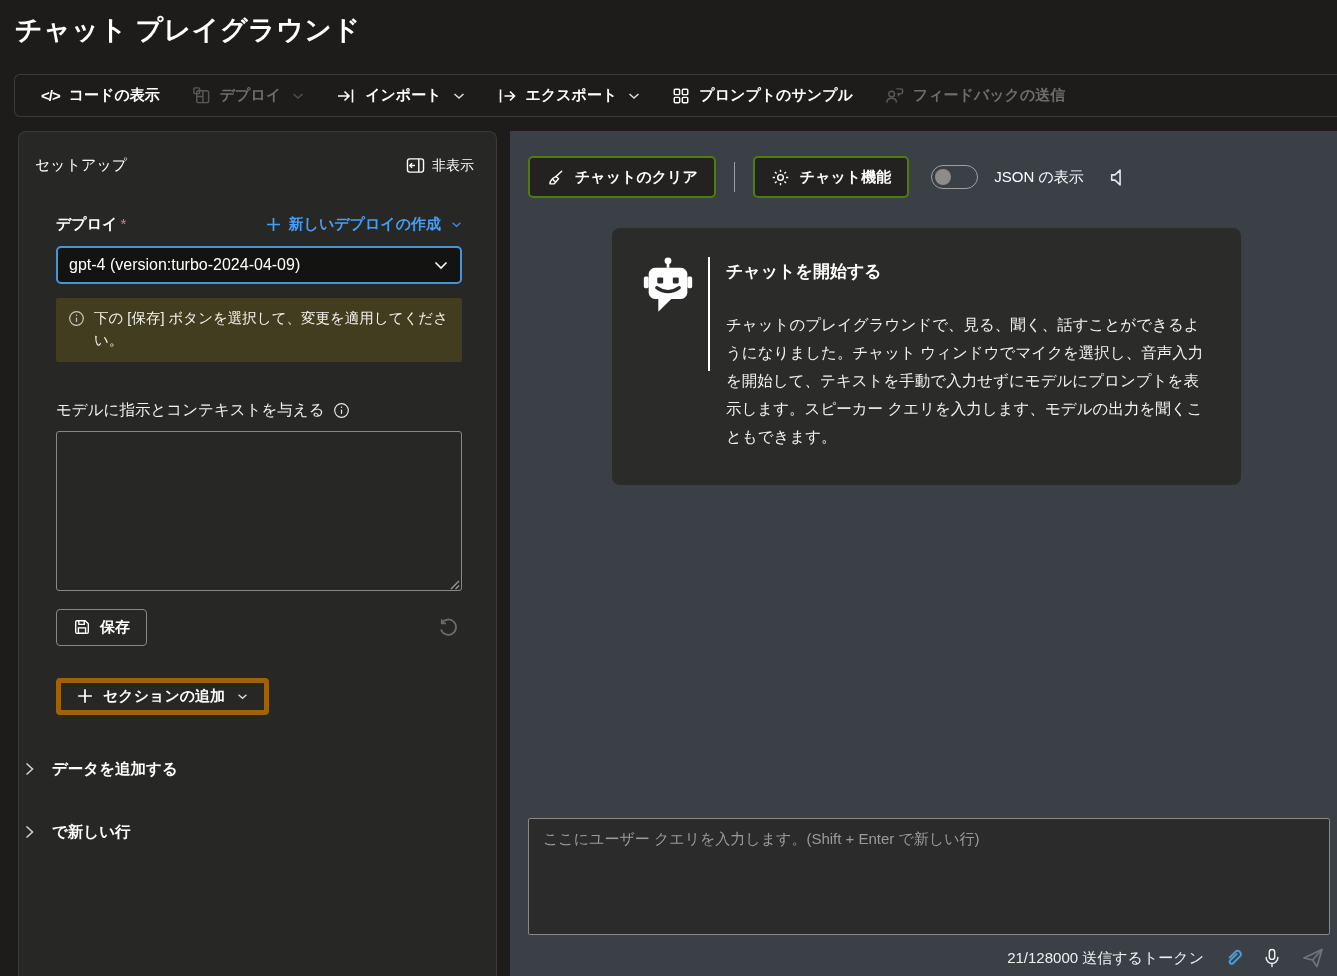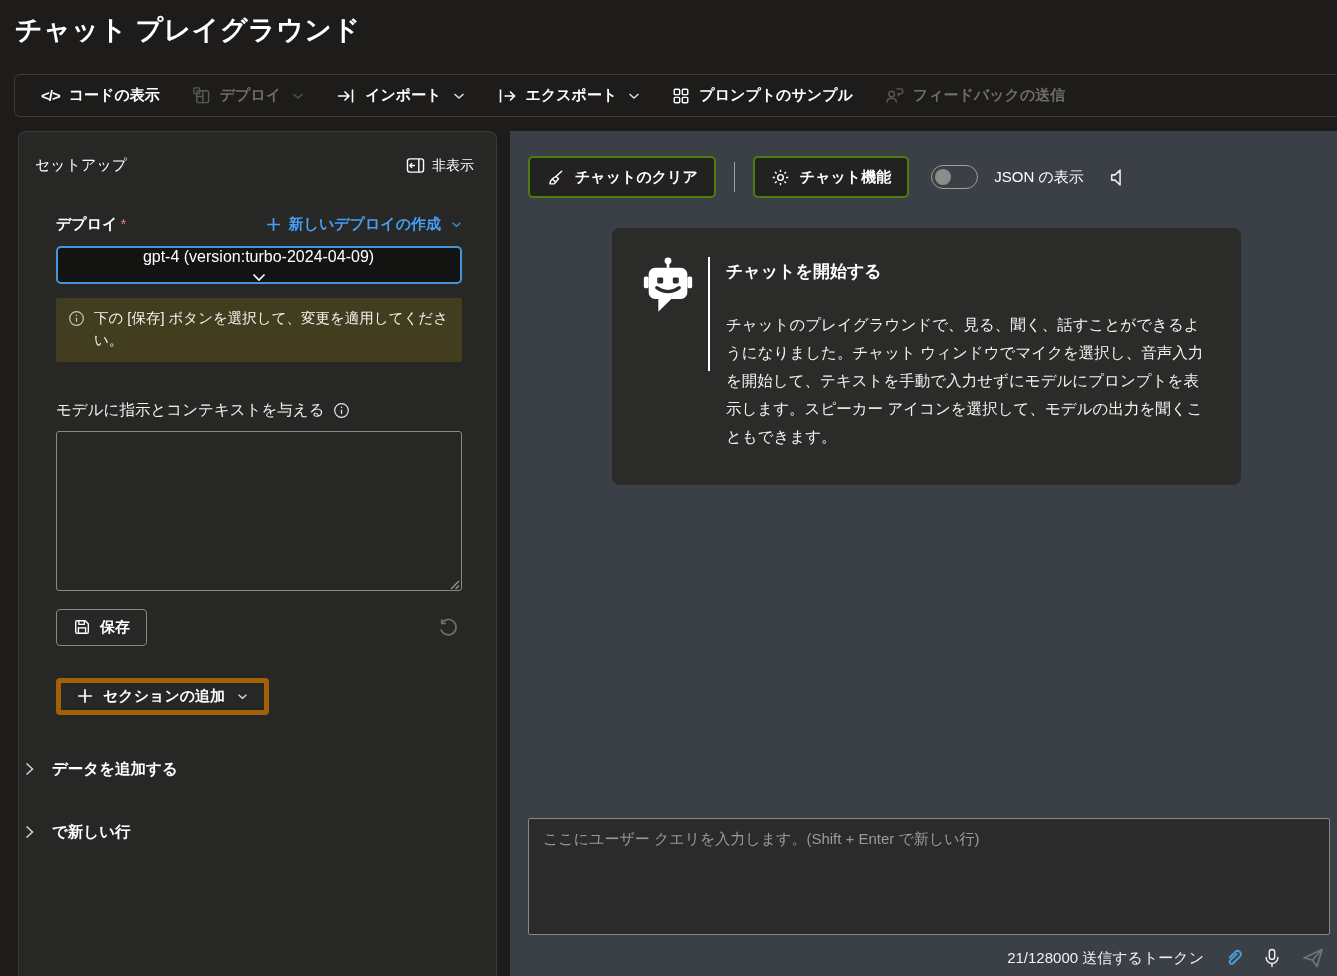--- a/index.html
+++ b/index.html
@@ -56,21 +56,21 @@
   .required { color:#e37d80; margin-left:3px; font-weight:400; }
   .link-btn {
     display:flex; align-items:center; gap:8px;
     background:none; border:none; cursor:pointer;
     color:#479ef5; font-family:inherit; font-size:15px; font-weight:600;
   }
   .select-box {
     margin-top:12px; height:38px;
     border:2px solid #4695d8; border-radius:5px; background:#131312;
     display:flex; align-items:center; justify-content:space-between;
-    padding:0 12px 0 11px; cursor:pointer; font-size:16px;flex-direction:column;
+    padding:0 12px 0 11px; cursor:pointer; font-size:16px;
   }
   .warning-box {
     margin-top:14px; background:#433d1f; border-radius:2px;
     padding:10px 12px; display:flex; gap:9px;
     font-size:14.5px; line-height:1.5; color:#f5f3ef;
   }
   .warning-box .info-ic { flex:0 0 auto; margin-top:2px; color:#c8c6c4; }
   .inst-label {
     margin-top:38px; display:flex; align-items:center; gap:8px;
     font-size:15.5px; color:#f2f1f0;
@@ -416,21 +416,21 @@
         <rect x="6" y="11" width="36" height="29" rx="6" fill="#ffffff"></rect>
         <polygon points="15,39 15,52 28,39" fill="#ffffff"></polygon>
         <rect x="14" y="20" width="5.5" height="5.5" rx="1" fill="#2b2b2a"></rect>
         <rect x="28.5" y="20" width="5.5" height="5.5" rx="1" fill="#2b2b2a"></rect>
         <path d="M13.5 29.5 Q24 37 34.5 29.5" fill="none" stroke="#2b2b2a" stroke-width="3" stroke-linecap="round"></path>
       </svg>
     </span>
     <div class="intro-divider"></div>
     <div class="intro-content">
       <div class="intro-title">チャットを開始する</div>
-      <div class="intro-body">チャットのプレイグラウンドで、見る、聞く、話すことができるようになりました。チャット ウィンドウでマイクを選択し、音声入力を開始して、テキストを手動で入力せずにモデルにプロンプトを表示します。スピーカー アイコンを選択して、モデルの出力を聞くこともできます。</div>
+      <div class="intro-body">チャットのプレイグラウンドで、見る、聞く、話すことができるようになりました。チャット ウィンドウでマイクを選択し、音声入力を開始して、テキストを手動で入力せずにモデルにプロンプトを表示します。スピーカー クエリを入力します、モデルの出力を聞くこともできます。</div>
     </div>
   </div>
 
   <div class="query-box">
     <textarea class="query-textarea" placeholder="ここにユーザー クエリを入力します。(Shift + Enter で新しい行)" style=""></textarea>
   </div>
 
   <div class="token-row">
     <span class="token-text">21/128000 送信するトークン</span>
     <button class="icon-btn paperclip-btn">

